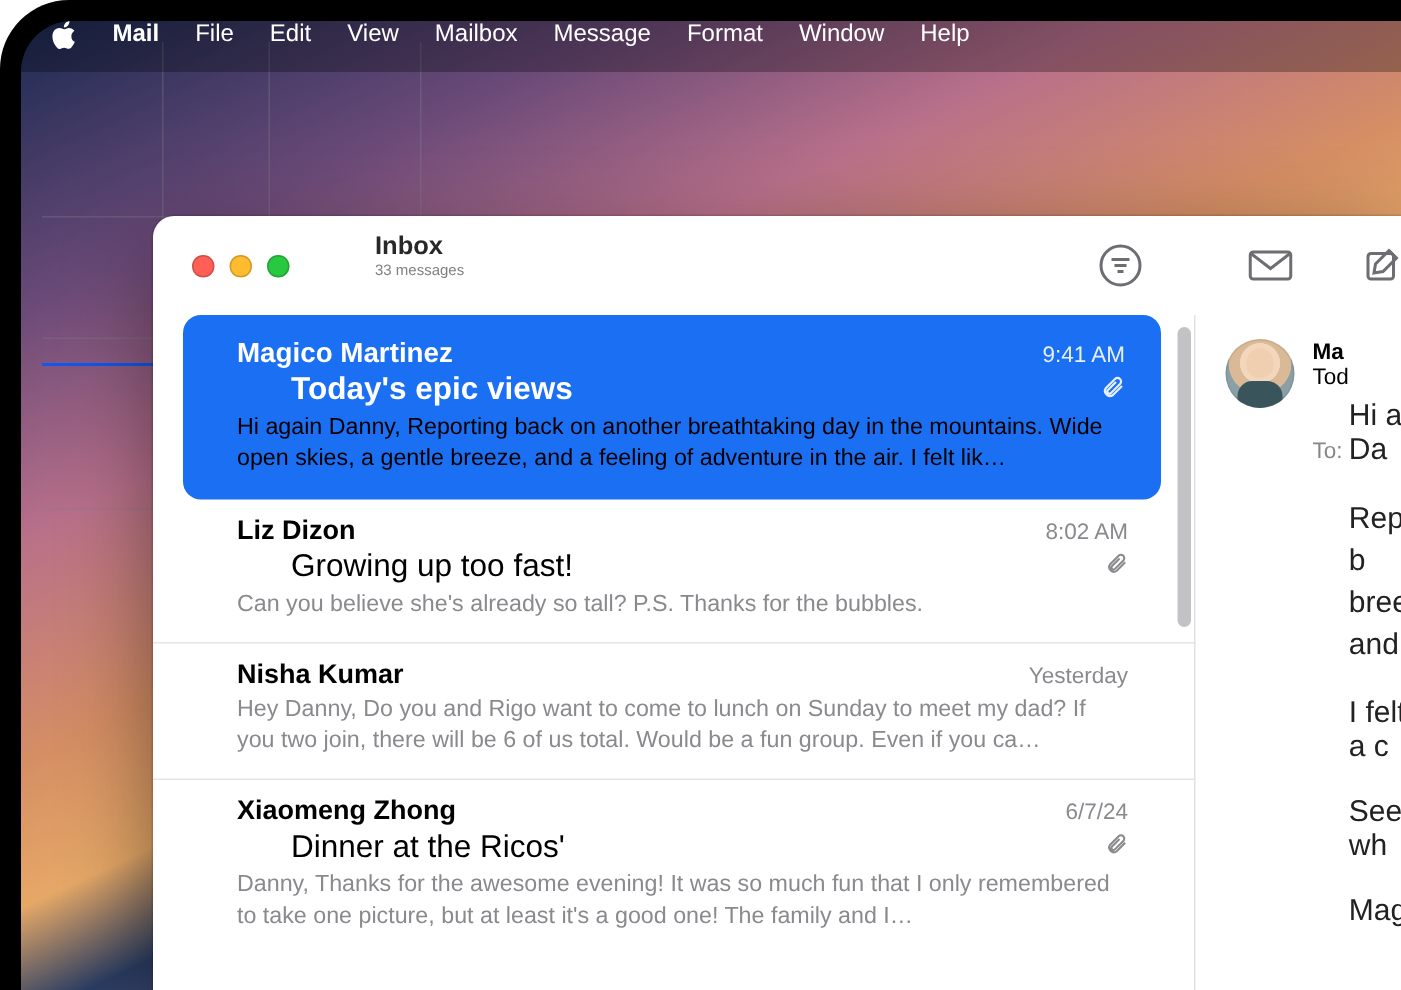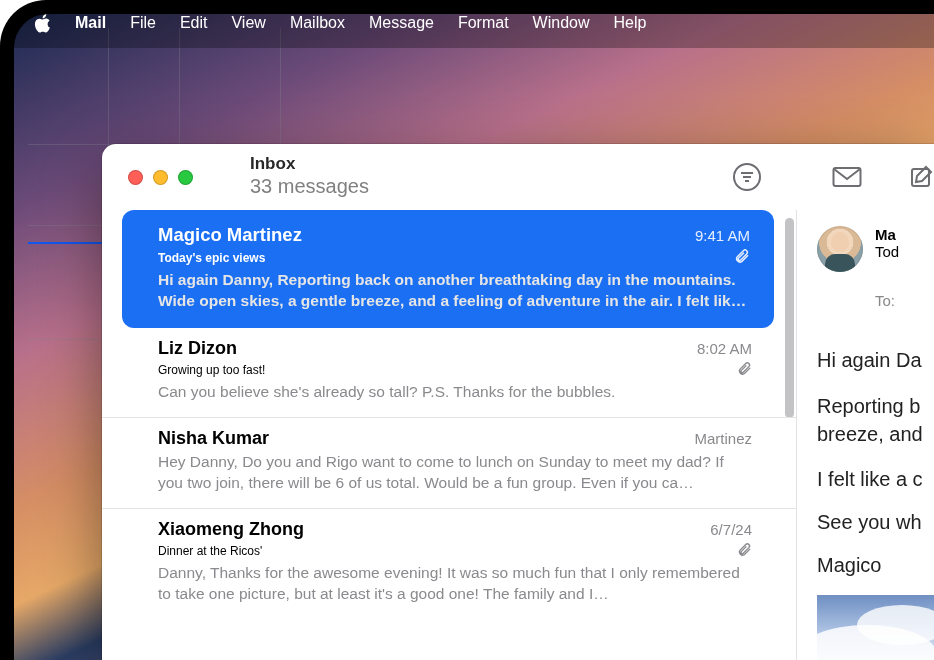--- a/index.html
+++ b/index.html
@@ -58,21 +58,21 @@
       width: 15px; height: 15px; border-radius: 50%;
       box-shadow: inset 0 0 0 1px rgba(0,0,0,0.18);
     }
     .traffic .red { background:#ff5f57; }
     .traffic .yellow { background:#febc2e; }
     .traffic .green { background:#28c840; }
     .titlebox {
       position: absolute; left: 148px; top: 10px;
     }
     .titlebox .title { font-weight: 700; color:#282828; font-size: 17px; }
-    .titlebox .sub { color:#808080; font-size: 20px; margin-top:1px;text-align:center;}
+    .titlebox .sub { color:#808080; font-size: 10px; margin-top:1px;text-align:center;}
     .toolbar .tool {
       width: 42px; height: 34px; display:flex; align-items:center; justify-content:center;
       color:#6d6d72;
     }
     .toolbar .right { margin-left: auto; display:flex; gap:34px; margin-right: 0; align-items:center; }
     .tool svg { stroke:#6d6d72; }
     .icon-circle { width:28px; height:28px; border:2px solid #6d6d72; border-radius:50%; display:flex; align-items:center; justify-content:center;}
     .content {
       display: flex; flex: 1 1 auto; min-height:0;
       position: relative;
@@ -88,38 +88,38 @@
       background:#c3c3c6; border-radius:5px;
     }
     .msg {
       padding: 10px 44px 14px 56px;
       border-bottom: 1px solid #e4e4e6;
       position: relative;
     }
     .msg .row1 { display:flex; justify-content:space-between; align-items:baseline;gap:31px; }
     .msg .from { font-size:18px; color:#000;font-weight:bold; }
     .msg .date { font-size:15px; color:#8a8a8e; }
-    .msg .subject { font-size:12px; color:#000; margin-top:2px; display:flex; justify-content:space-between; align-items:center;}
+    .msg .subject { font-size:21px; color:#000; margin-top:2px; display:flex; justify-content:space-between; align-items:center;margin-left:36px;}
     .msg .preview { font-size:15.5px; color:#8a8a8e; margin-top:3px; line-height:1.35; }
     .msg .clip { color:#8a8a8e; font-size:15px; margin-left:10px;}
     .msg.selected {
       background:#1a6ff3; color:#fff; border-radius:12px; margin:0 22px 0 20px;
       padding: 14px 24px 16px 36px; border-bottom:none;
     }
     .msg.selected .from { color:#fff; font-weight:700; font-size:18.5px;}
     .msg.selected .date { color:#e6efff; }
     .msg.selected .subject { color:#fff; font-weight:600;}
-    .msg.selected .preview { color:#e5e5e5;font-weight:bold; }
+    .msg.selected .preview { color:#000000; }
     .msg.selected .clip { color:#e6efff; }
     .readpane {
       flex: 1 1 auto;
       border-left:1px solid #e2e2e4;
       padding: 16px 0 0 20px;
       overflow:hidden;
-      display:flex; flex-direction:column;
+      display:flex; 
       gap: 0;
     }
     .readhead { display:flex; gap:12px; }
     .avatar {
       width:46px; height:46px; border-radius:50%;
       background: radial-gradient(circle at 50% 35%, #f3d7bc 0 35%, #d9b996 36% 55%, #8aa0a6 56% 100%);
       flex:0 0 46px;
       position:relative; overflow:hidden;
       box-shadow: inset 0 0 0 1px rgba(0,0,0,0.08);
     }
@@ -240,21 +240,21 @@
                     <path d="M21 11l-9 9a5 5 0 01-7-7l9-9a3.5 3.5 0 015 5l-9 9a2 2 0 01-3-3l8-8"></path>
                   </svg>
               </span>
             </div>
             <div class="preview">Can you believe she's already so tall? P.S. Thanks for the bubbles.</div>
           </div>
 
           <div class="msg">
             <div class="row1">
               <span class="from">Nisha Kumar</span>
-              <span class="date">Martinez</span>
+              <span class="date">Yesterday</span>
             </div>
             <div class="preview">Hey Danny, Do you and Rigo want to come to lunch on Sunday to meet my dad? If you two join, there will be 6 of us total. Would be a fun group. Even if you ca…</div>
           </div>
 
           <div class="msg" style="border-bottom:none">
             <div class="row1">
               <span class="from">Xiaomeng Zhong</span>
               <span class="date">6/7/24</span>
             </div>
             <div class="subject">

